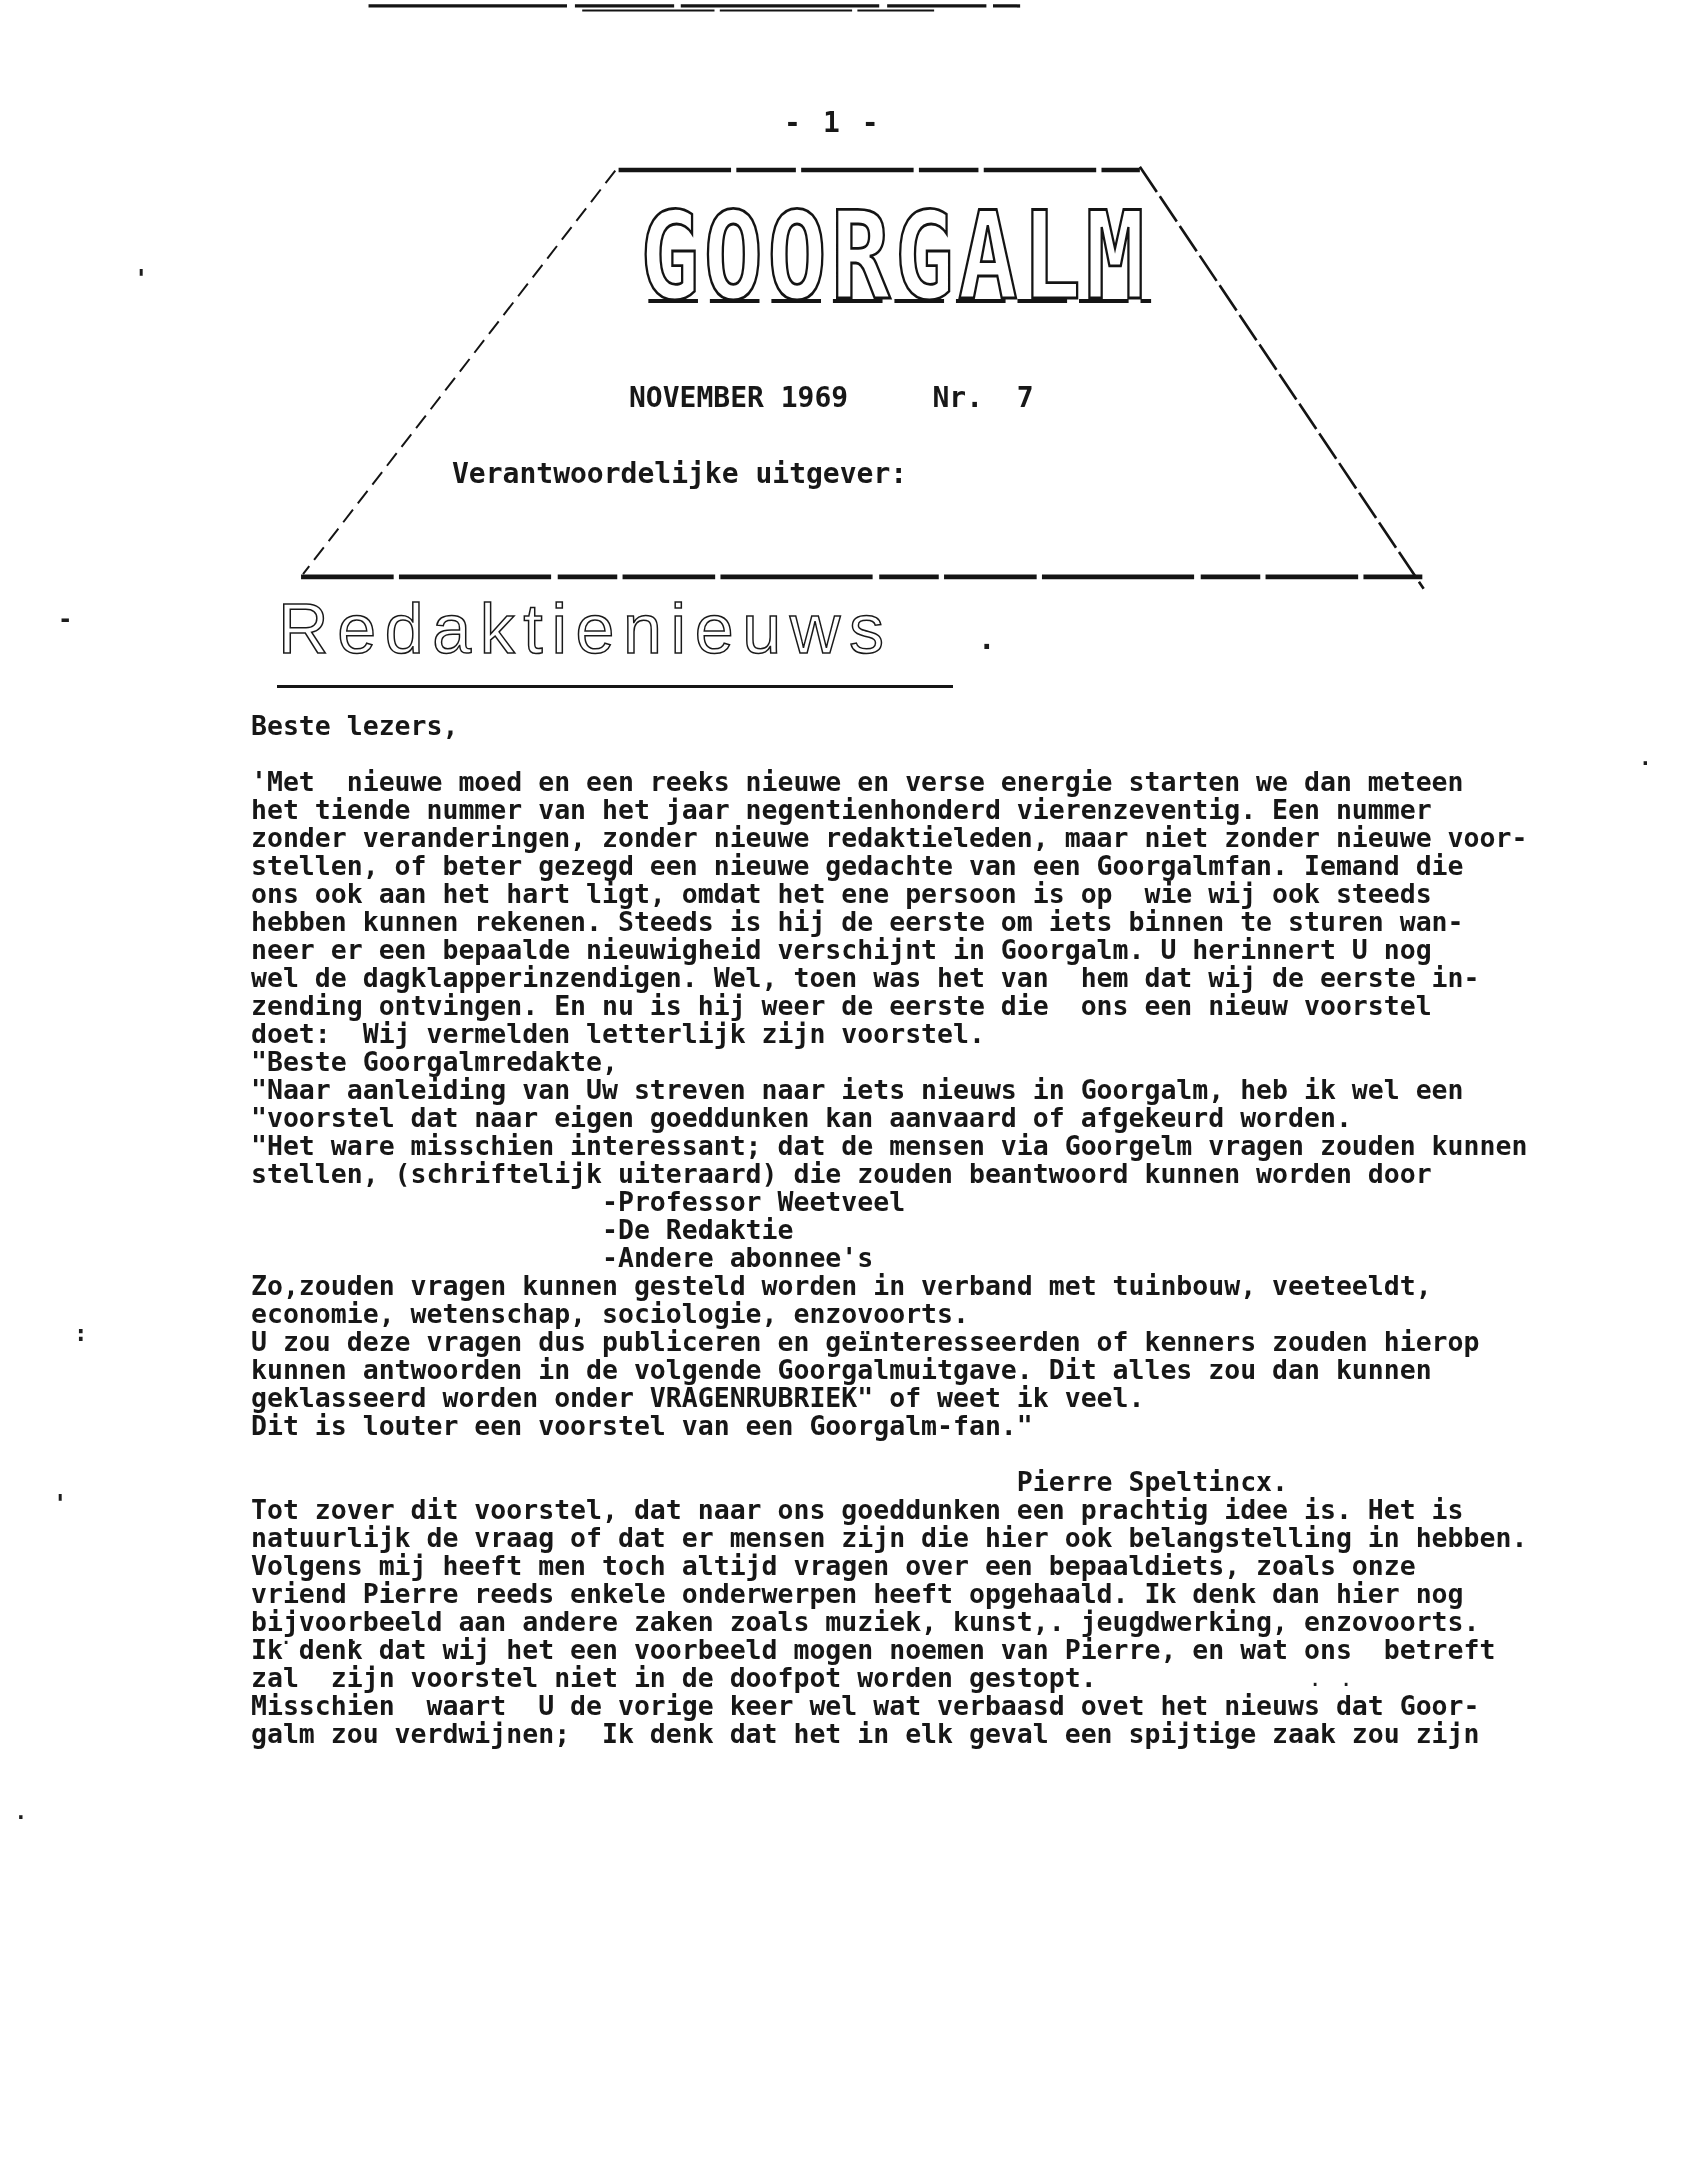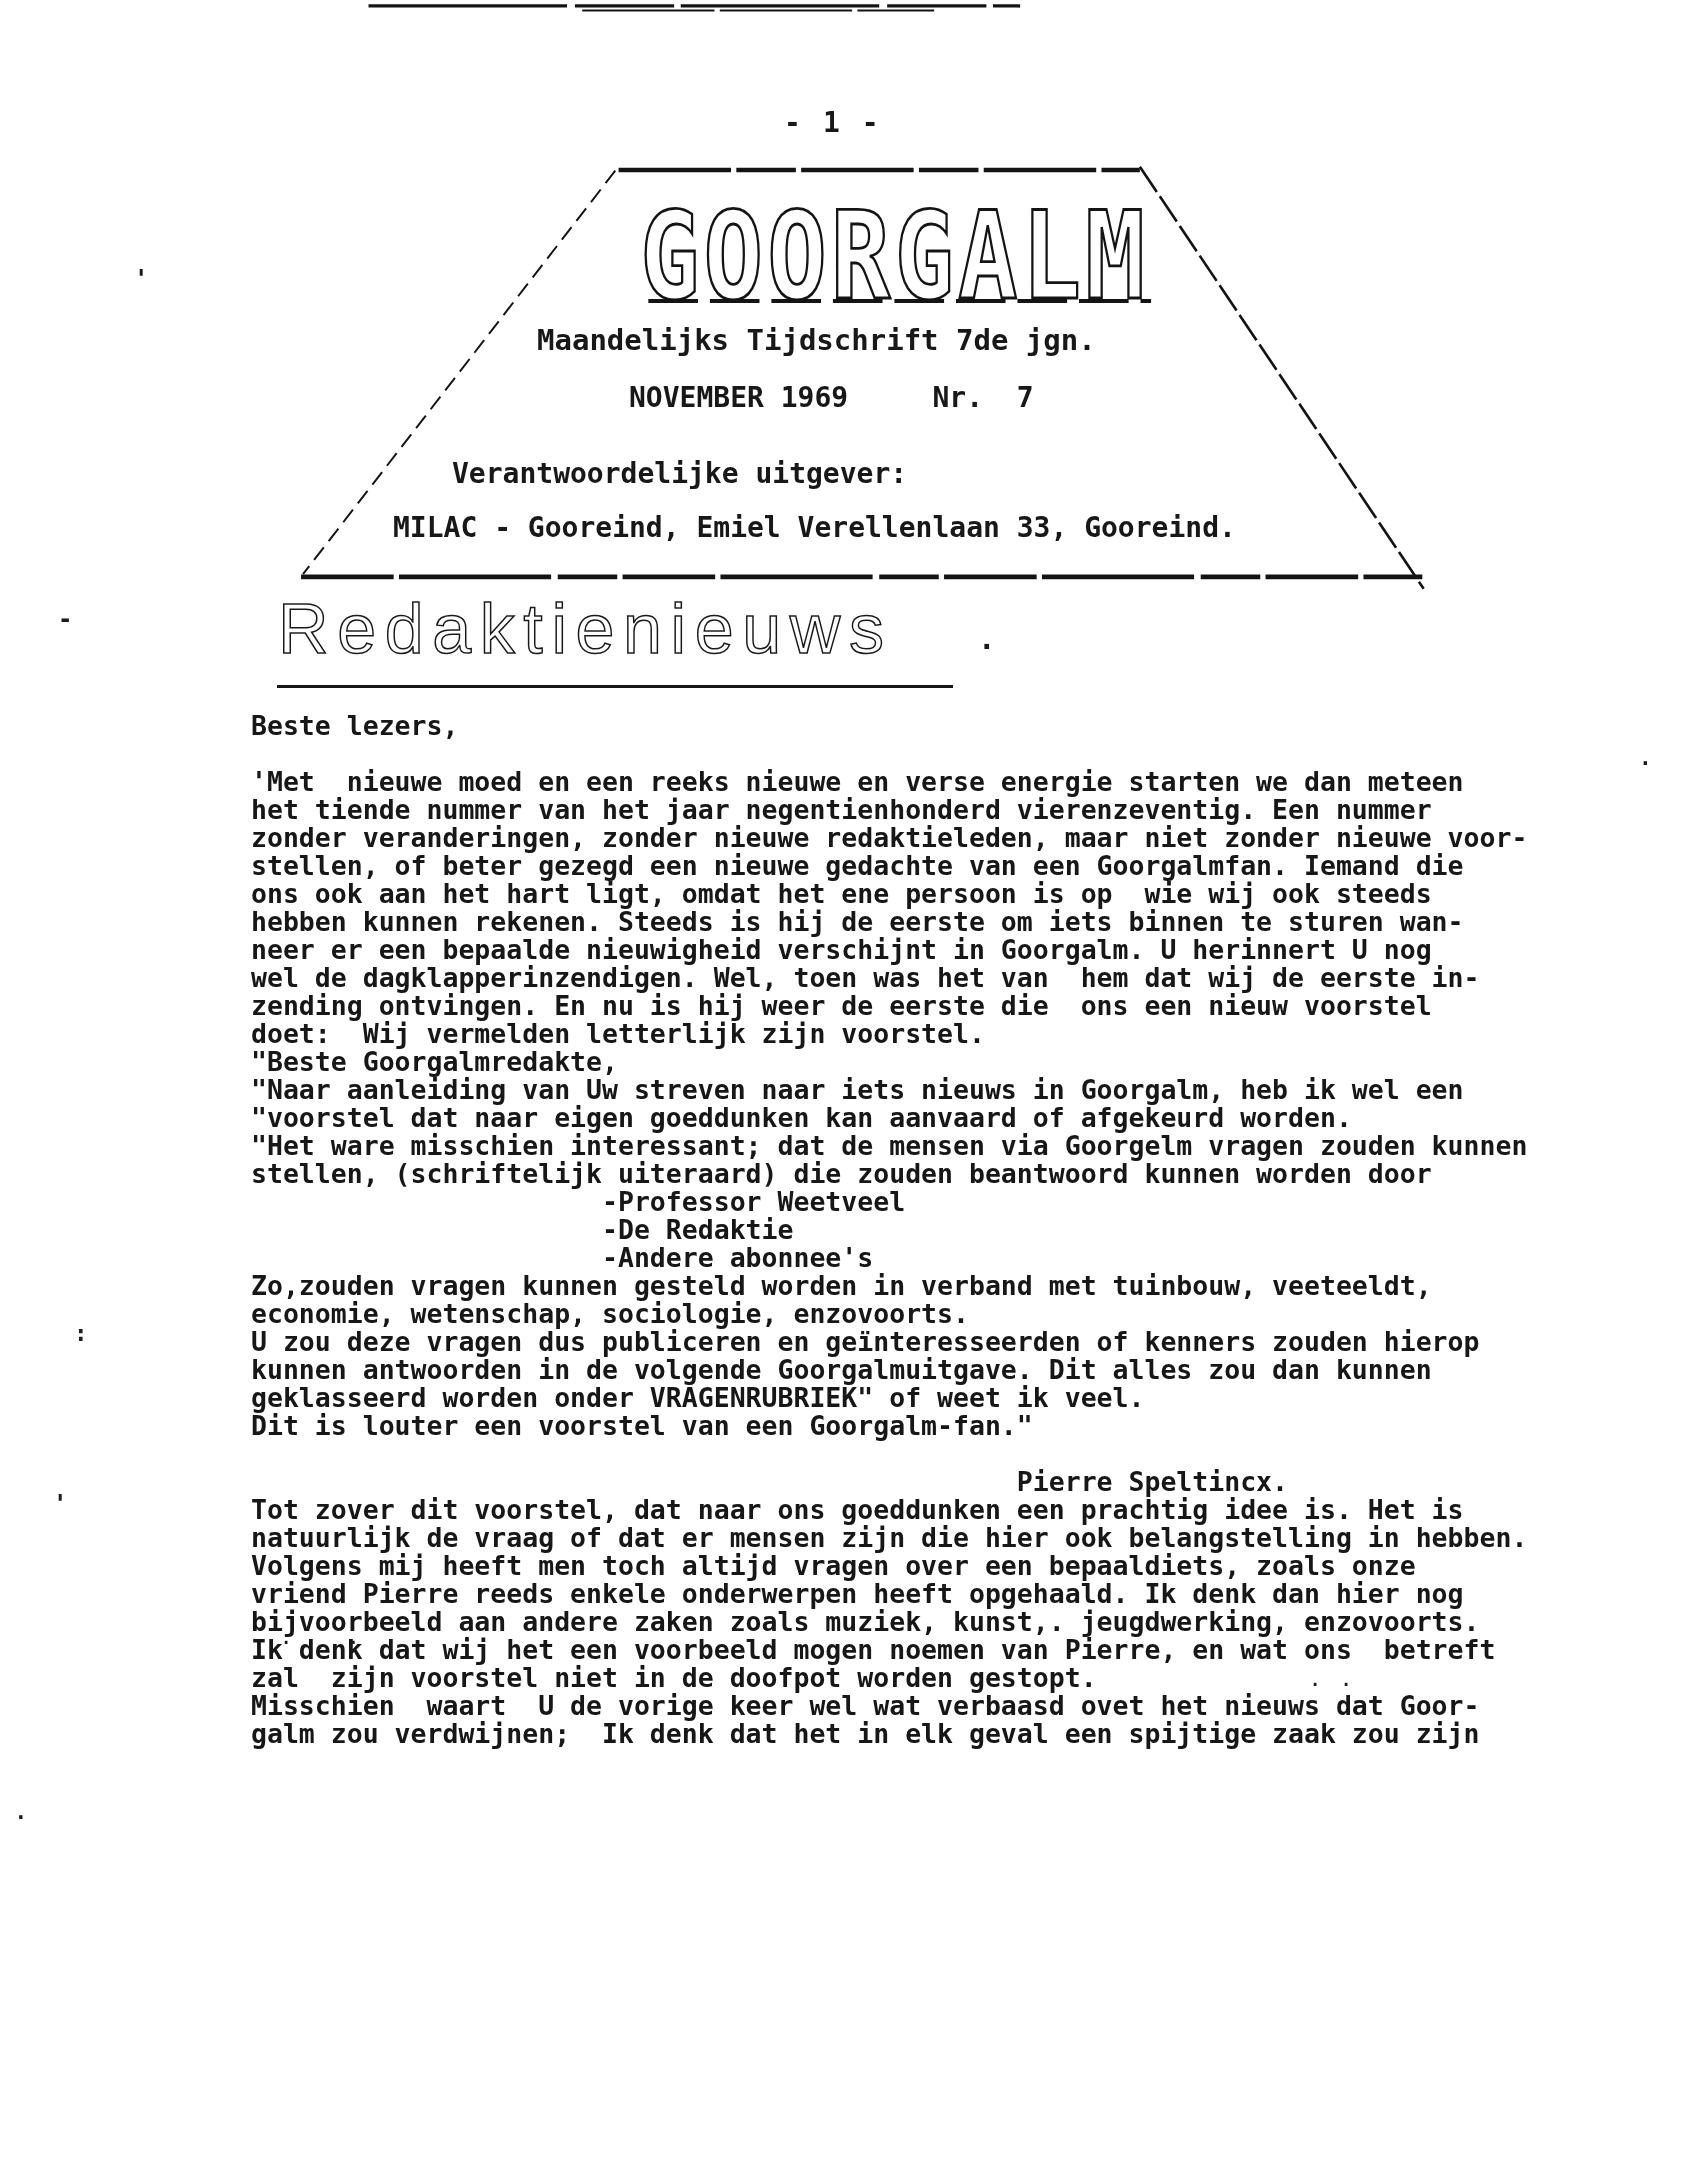--- a/index.html
+++ b/index.html
@@ -60,24 +60,22 @@
     <path d="M935 257 H1723" stroke-width="7" stroke-dasharray="170 8 90 8"></path>
     <path d="M455 872 H2150" stroke-width="7" stroke-dasharray="140 8 230 10 90 8"></path>
     <path d="M930 258 L458 868" stroke-width="3" stroke-dasharray="24 12"></path>
     <path d="M1723 252 L2152 890" stroke-width="4" stroke-dasharray="46 8"></path>
     <path d="M980 455 H1740" stroke-width="6" stroke-dasharray="75 18"></path>
   </svg>
 
   <div class="abs mono pageno">- 1 -</div>
 
   <div class="abs logo">GOORGALM</div>
-  <div class="abs mono sub">Maandelijks Tijdschrift 7de jgn.</div>
   <div class="abs mono issue">NOVEMBER 1969     Nr.  7</div>
   <div class="abs mono publabel">Verantwoordelijke uitgever:</div>
-  <div class="abs mono publine">MILAC - Gooreind, Emiel Verellenlaan 33, Gooreind.</div>
 
   <div class="abs heading">Redaktienieuws</div>
   <div class="abs heading-underline"></div>
 
   <pre class="bodytext">Beste lezers,
 
 'Met  nieuwe moed en een reeks nieuwe en verse energie starten we dan meteen
 het tiende nummer van het jaar negentienhonderd vierenzeventig. Een nummer
 zonder veranderingen, zonder nieuwe redaktieleden, maar niet zonder nieuwe voor-
 stellen, of beter gezegd een nieuwe gedachte van een Goorgalmfan. Iemand die

